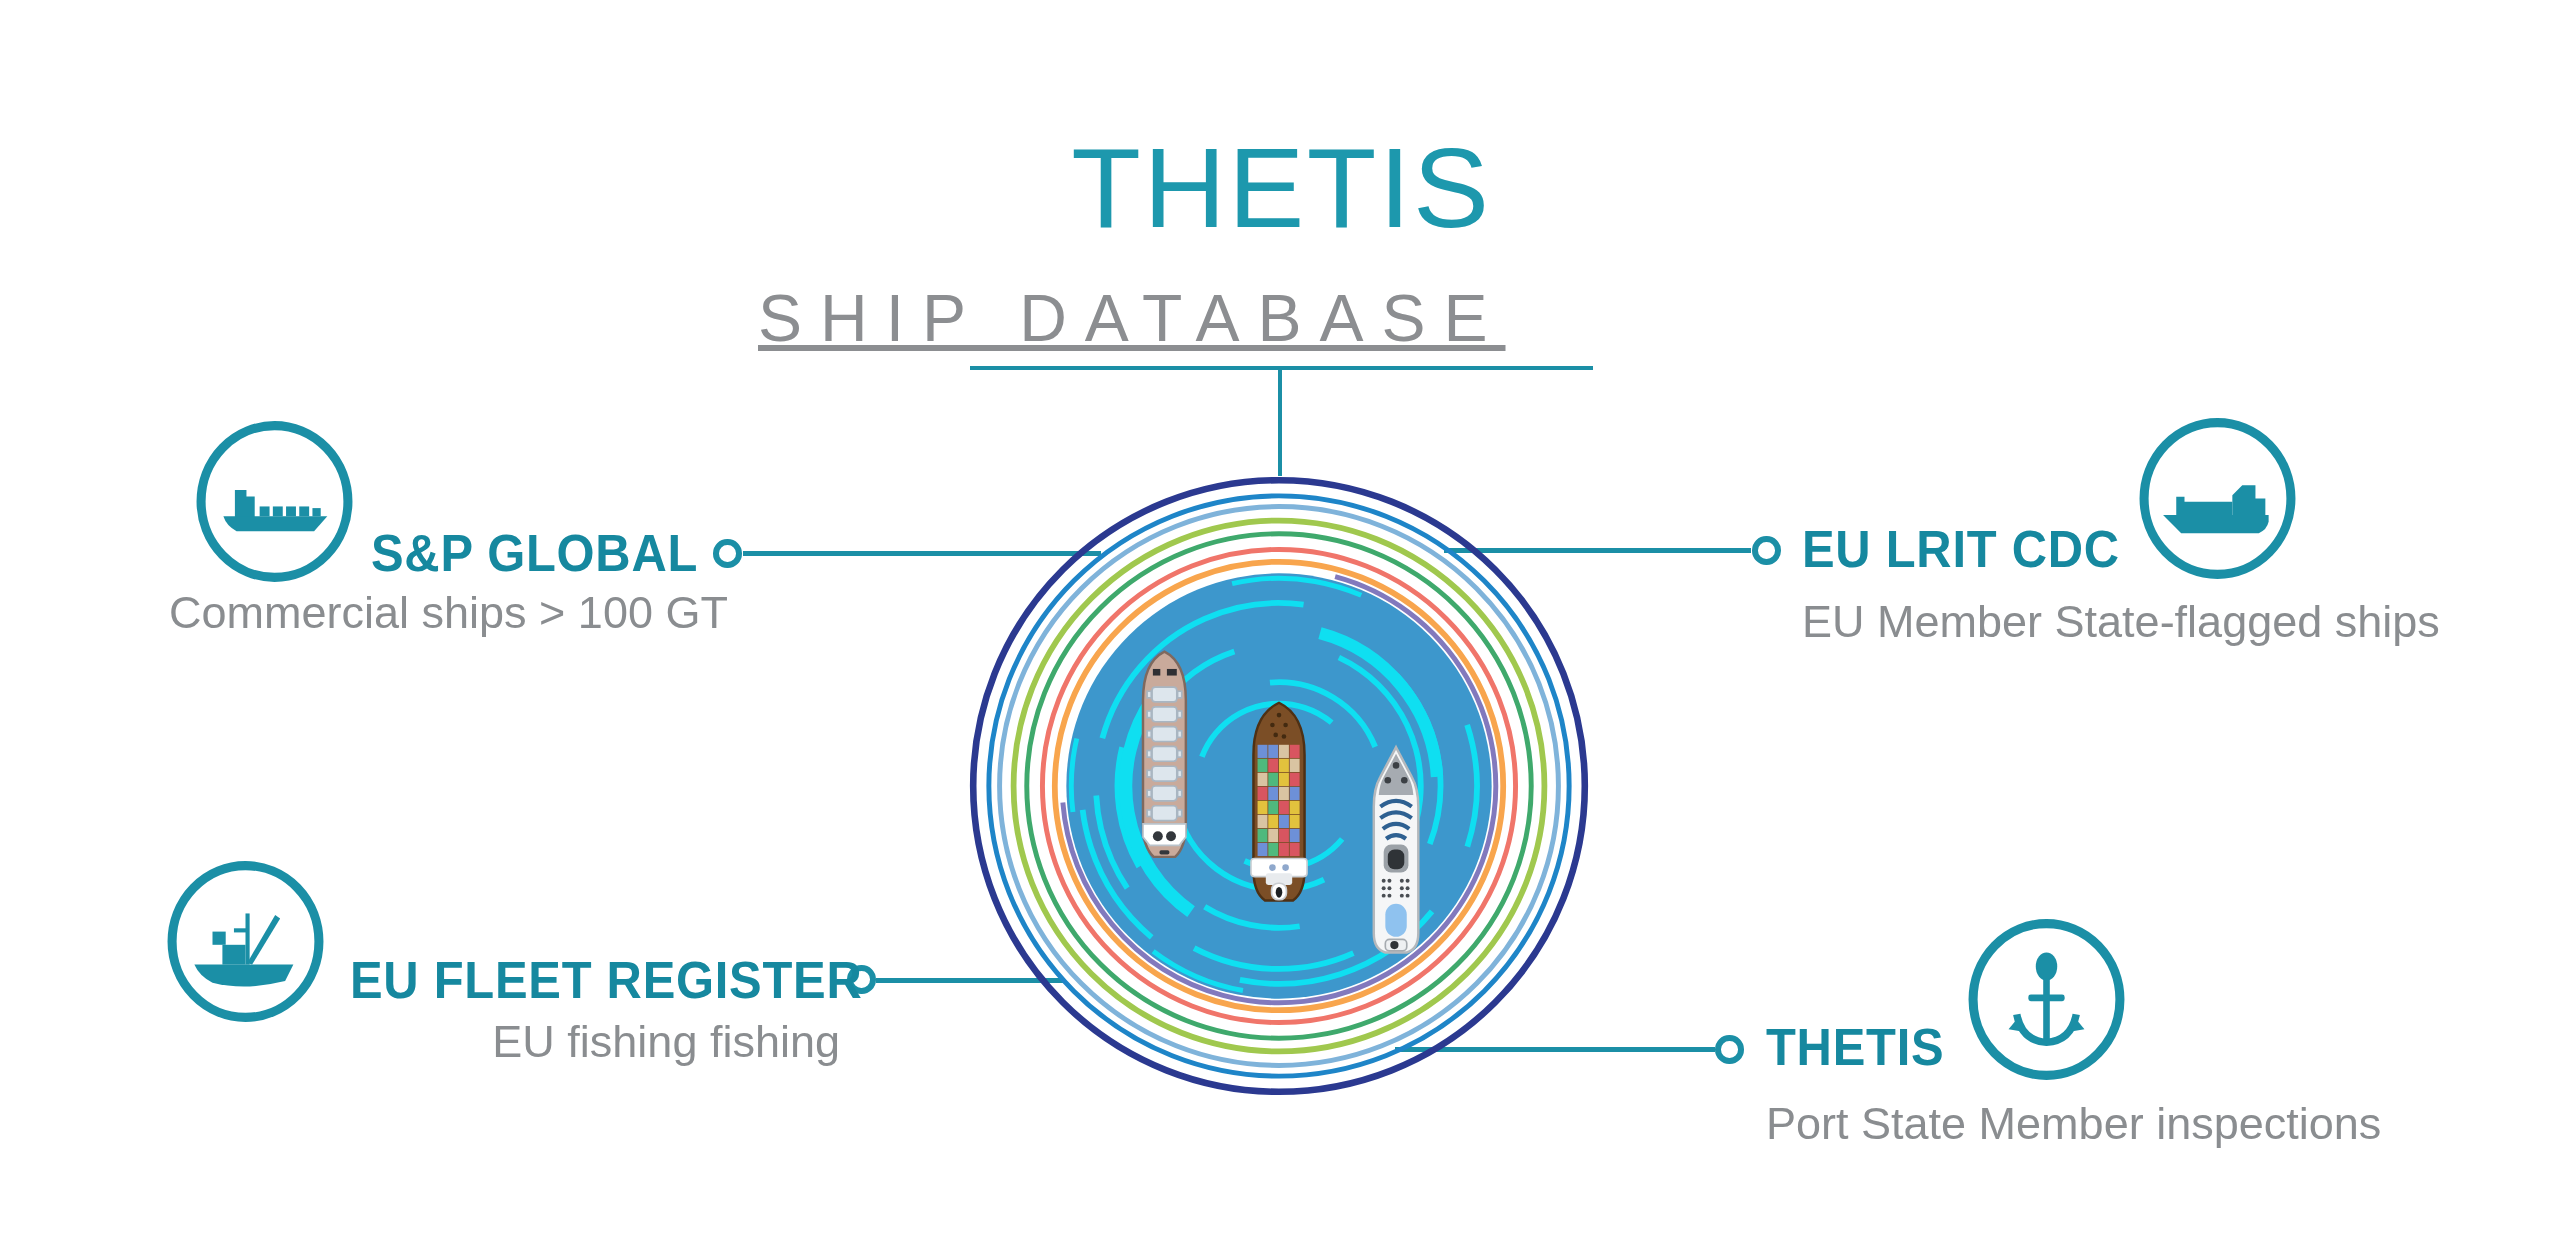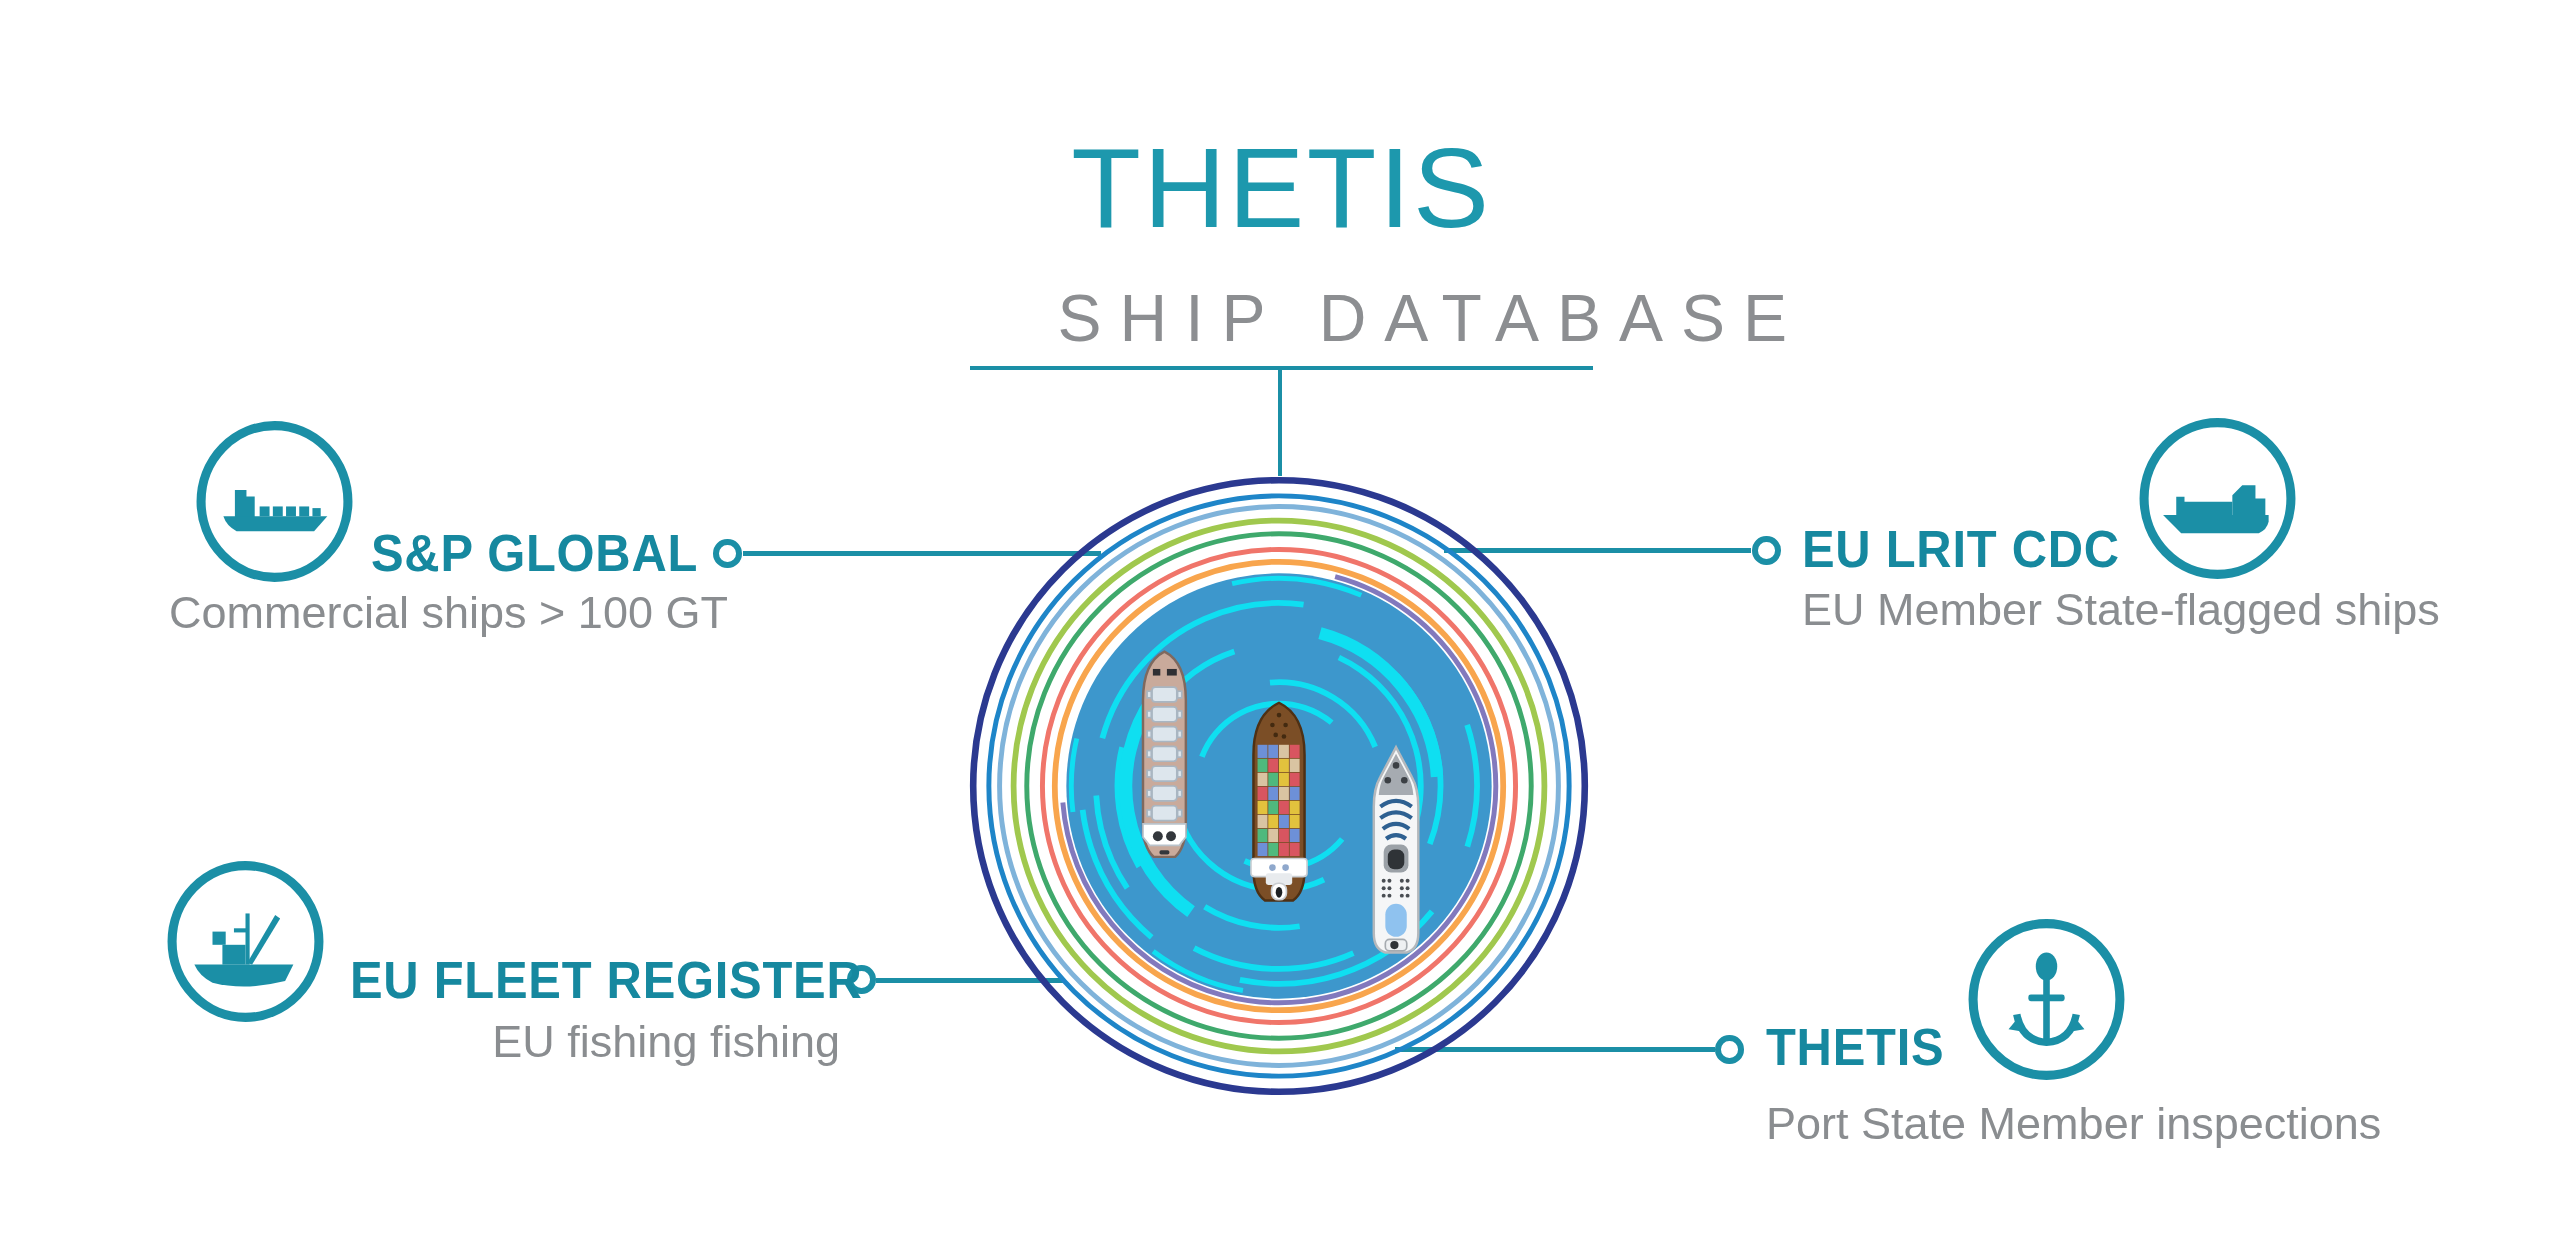--- a/index.html
+++ b/index.html
@@ -13,21 +13,21 @@
   
   .title-wrap{left:857px;top:0;width:849px;text-align:center;}
   .title-main{
     position:absolute;left:0;top:122px;width:849px;
     font-size:114px;letter-spacing:2.5px;color:#1d98ad;font-weight:400;
     white-space:nowrap;text-align:center;
   }
   .title-sub{
     position:absolute;left:-99px;top:280px;width:1047px;
     font-size:66px;letter-spacing:18px;color:#8c8e91;font-weight:400;
-    white-space:nowrap;text-align:right;
+    white-space:nowrap;text-align:left;text-decoration:underline;
   }
   .title-underline{left:970px;top:366px;width:623px;height:4.1px;background:#1b8fa6;}
   .title-stem{left:1278px;top:370px;width:4.1px;height:106px;background:#1b8fa6;}
 
   
   .conn{height:5px;background:#1b8fa6;}
   .node{
     width:16.5px;height:16.5px;border:6.6px solid #1b8fa6;border-radius:50%;
     background:#ffffff;box-sizing:content-box;
   }
@@ -228,21 +228,21 @@
 
 <div class="abs callout-title" style="left:1802px;top:519px;">EU LRIT CDC</div>
 <svg class="abs" style="left:2135px;top:416px;" width="165" height="165" viewBox="0 0 200 200">
   <ellipse cx="100" cy="100" rx="89" ry="92" fill="none" stroke="#1b8fa6" stroke-width="11"></ellipse>
   <g fill="#1b8fa6">
     <path d="M50,98 h10 v6 h58 v16 h-68 z"></path>
     <path d="M118,120 V96 L130,84 h16 v16 h12 v20 z"></path>
     <path d="M34,120 L56,142 H150 Q160,138 162,128 L162,120 Z"></path>
   </g>
 </svg>
-<div class="abs callout-desc" style="left:1802px;top:584px;">EU Member State-flagged ships</div>
+<div class="abs callout-desc" style="left:1802px;top:596px;">EU Member State-flagged ships</div>
 
 <svg class="abs" style="left:163px;top:859px;" width="165" height="165" viewBox="0 0 200 200">
   <ellipse cx="100" cy="100" rx="89" ry="92" fill="none" stroke="#1b8fa6" stroke-width="11"></ellipse>
   <g fill="#1b8fa6">
     <rect x="100" y="66" width="5" height="62"></rect>
     <path d="M102,126 L136,68 L142,72 L108,128 Z"></path>
     <rect x="86" y="84" width="16" height="5"></rect>
     <rect x="60" y="88" width="16" height="16"></rect>
     <rect x="72" y="104" width="28" height="24"></rect>
     <path d="M38,128 H158 L148,148 Q100,160 60,150 Q44,142 38,128 Z"></path>

